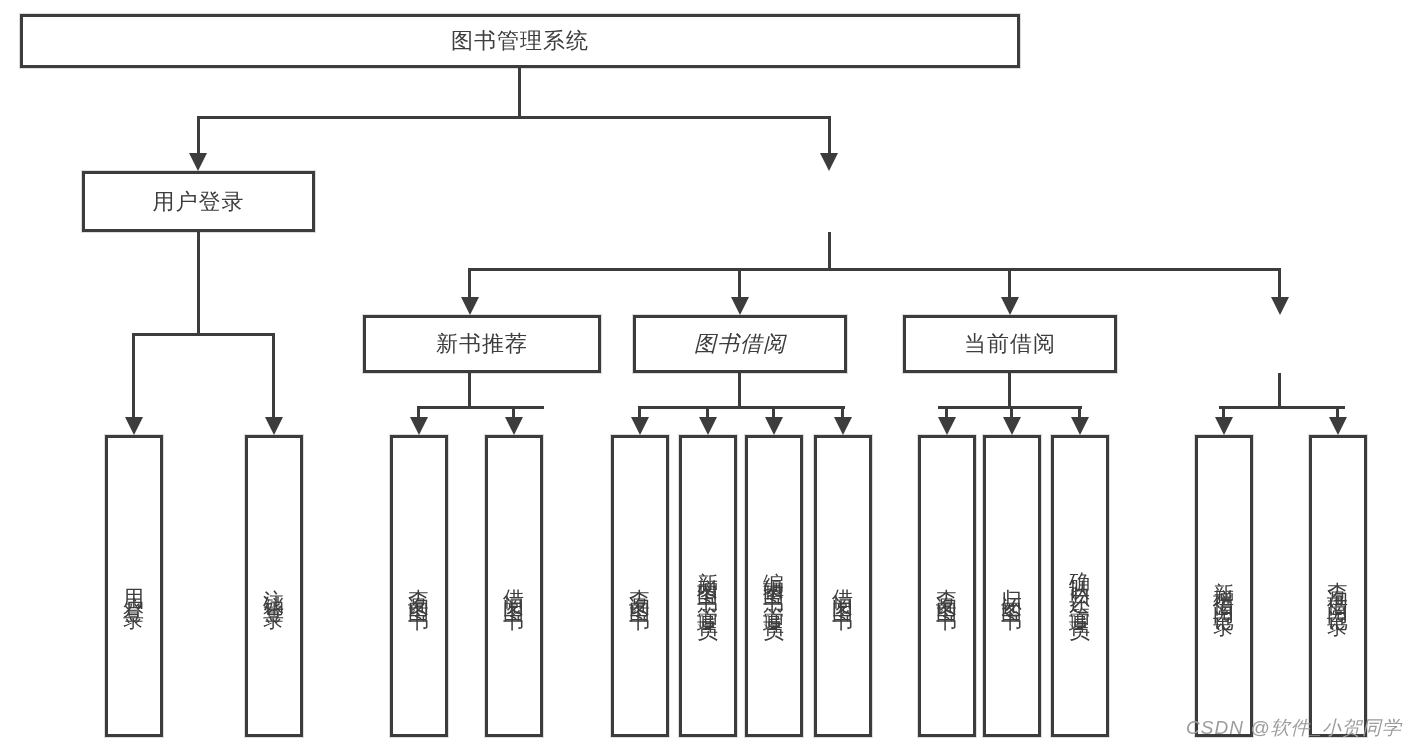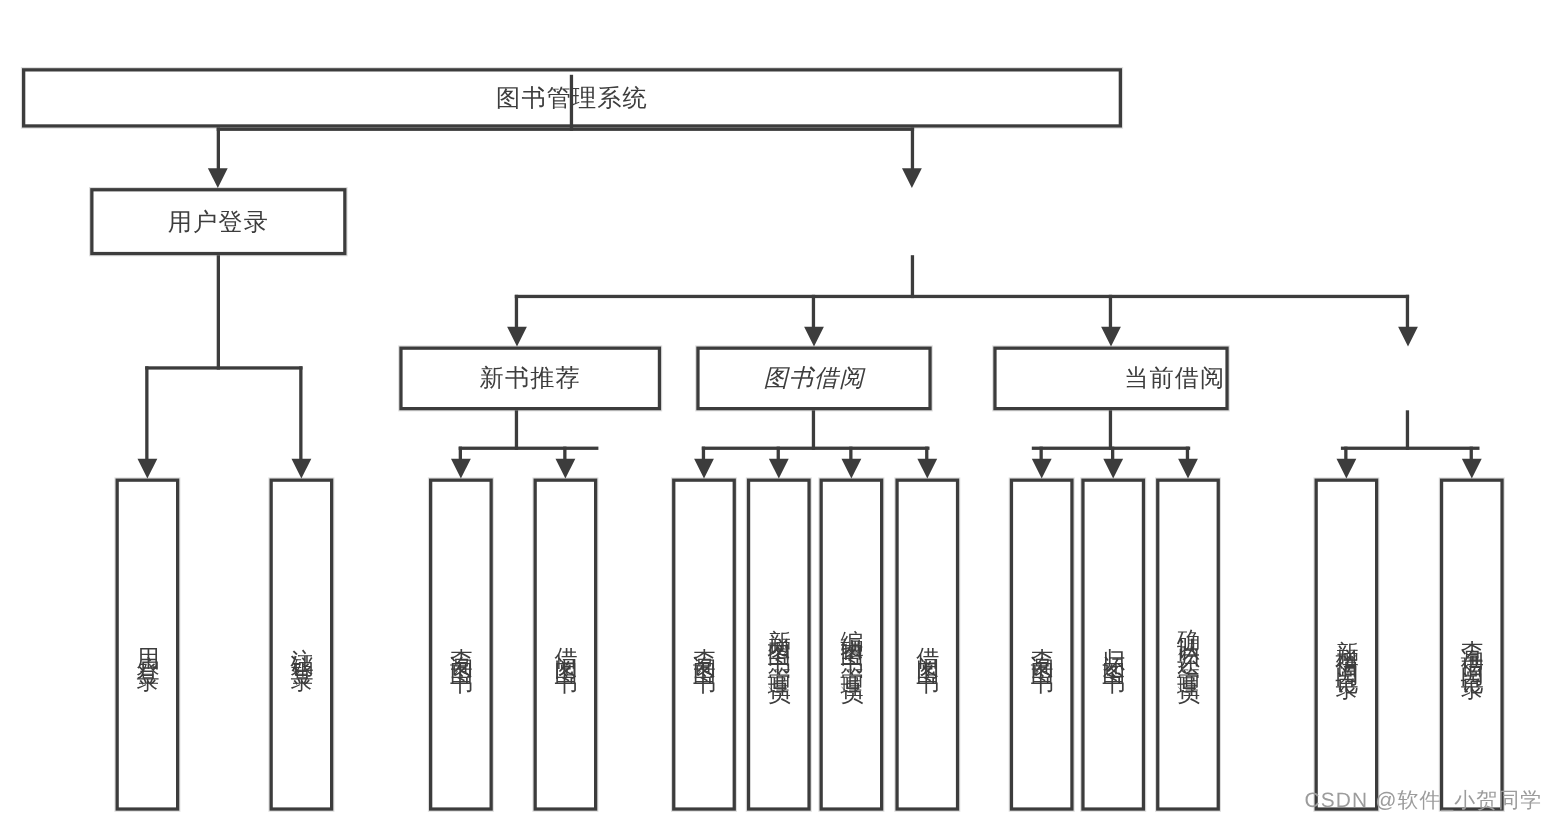--- a/index.html
+++ b/index.html
@@ -50,43 +50,44 @@
     border-top:18px solid var(--line);
   }
   .watermark{
     position:absolute;
     top:715px;
     right:3px;
     font-size:19px;
     letter-spacing:1px;
     color:var(--watermark);
     z-index:5;
+    font-style:italic;
   }
 </style>
 </head>
 <body>
 
 <div class="canvas">
 
-  <div class="box" style="left:20px;top:14px;width:1000px;height:54px;margin-top:48px;">
+  <div class="box" style="left:20px;top:14px;width:1000px;height:54px;">
     <span>图书管理系统</span>
   </div>
 
   <div class="box" style="left:82px;top:171px;width:233px;height:61px;">
     <span>用户登录</span>
   </div>
 
 
   <div class="box" style="left:363px;top:315px;width:238px;height:58px;">
     <span>新书推荐</span>
   </div>
   <div class="box" style="left:633px;top:315px;width:214px;height:58px;font-style:italic;">
     <span>图书借阅</span>
   </div>
-  <div class="box" style="left:903px;top:315px;width:214px;height:58px;justify-content:flex-end;">
+  <div class="box" style="left:903px;top:315px;width:214px;height:58px;">
     <span>当前借阅</span>
   </div>
 
   <div class="box leaf" style="left:105px;top:435px;width:58px;height:302px;">
     <span class="vtext">用户登录</span>
   </div>
   <div class="box leaf" style="left:245px;top:435px;width:58px;height:302px;">
     <span class="vtext">注销登录</span>
   </div>
 

